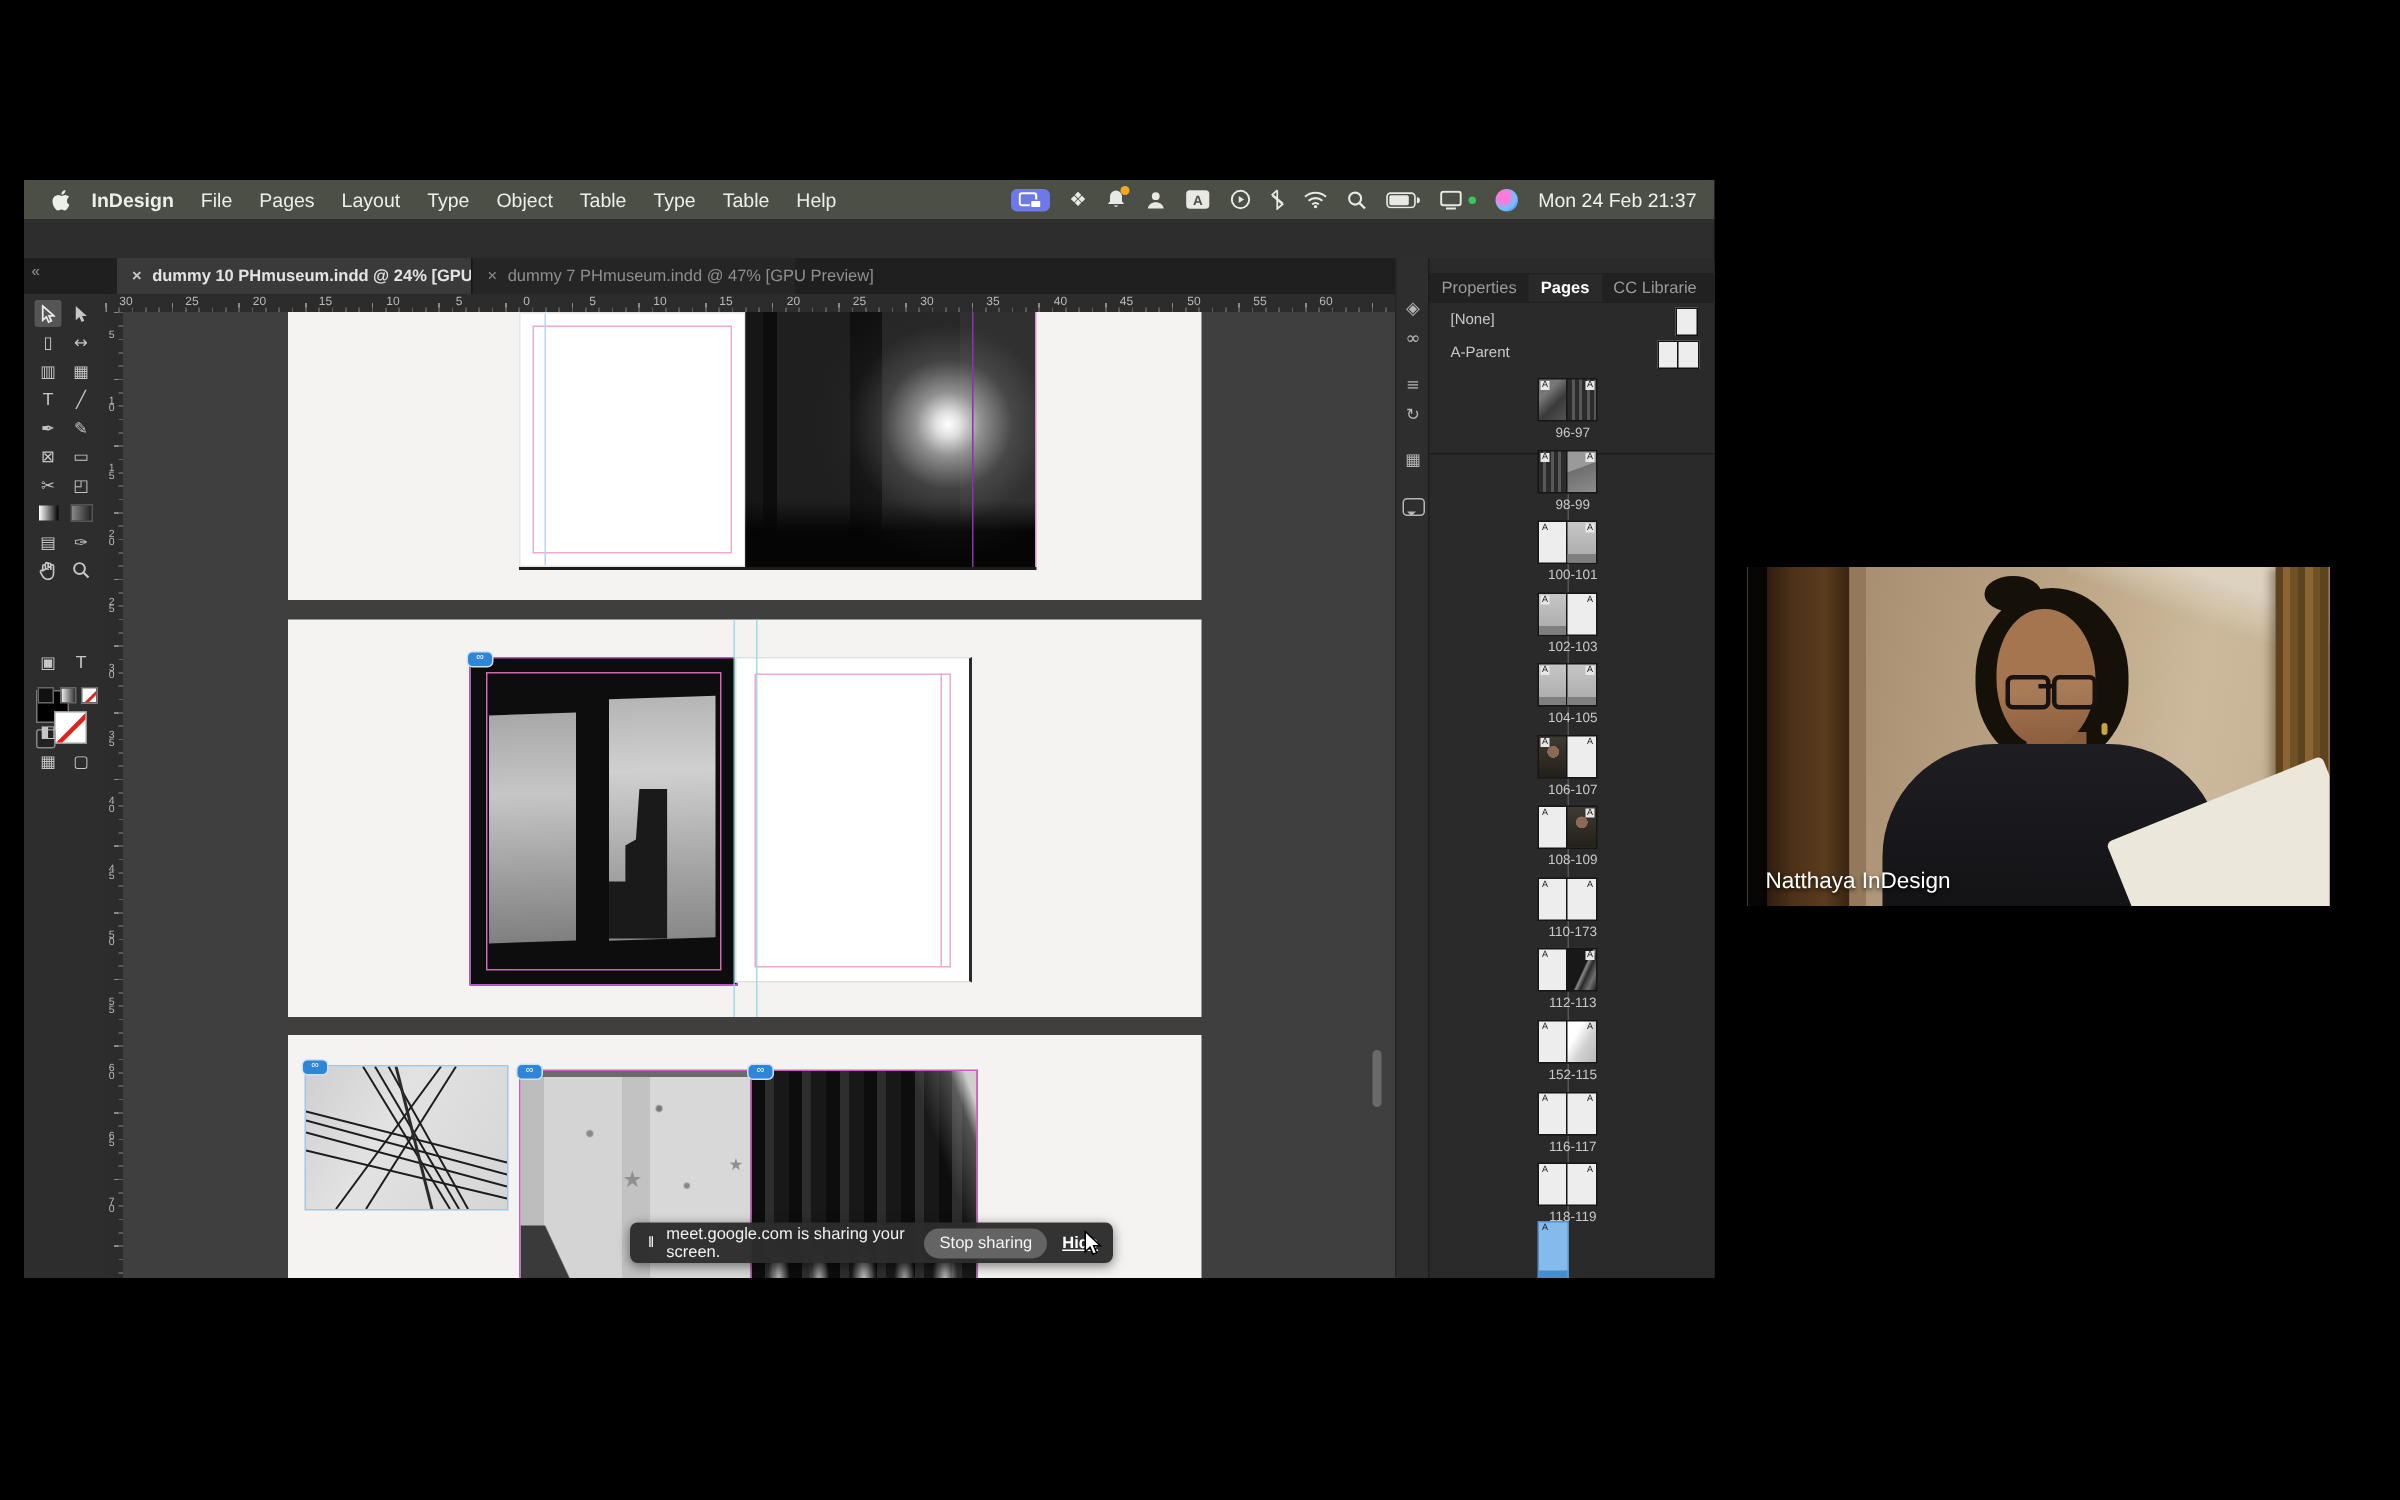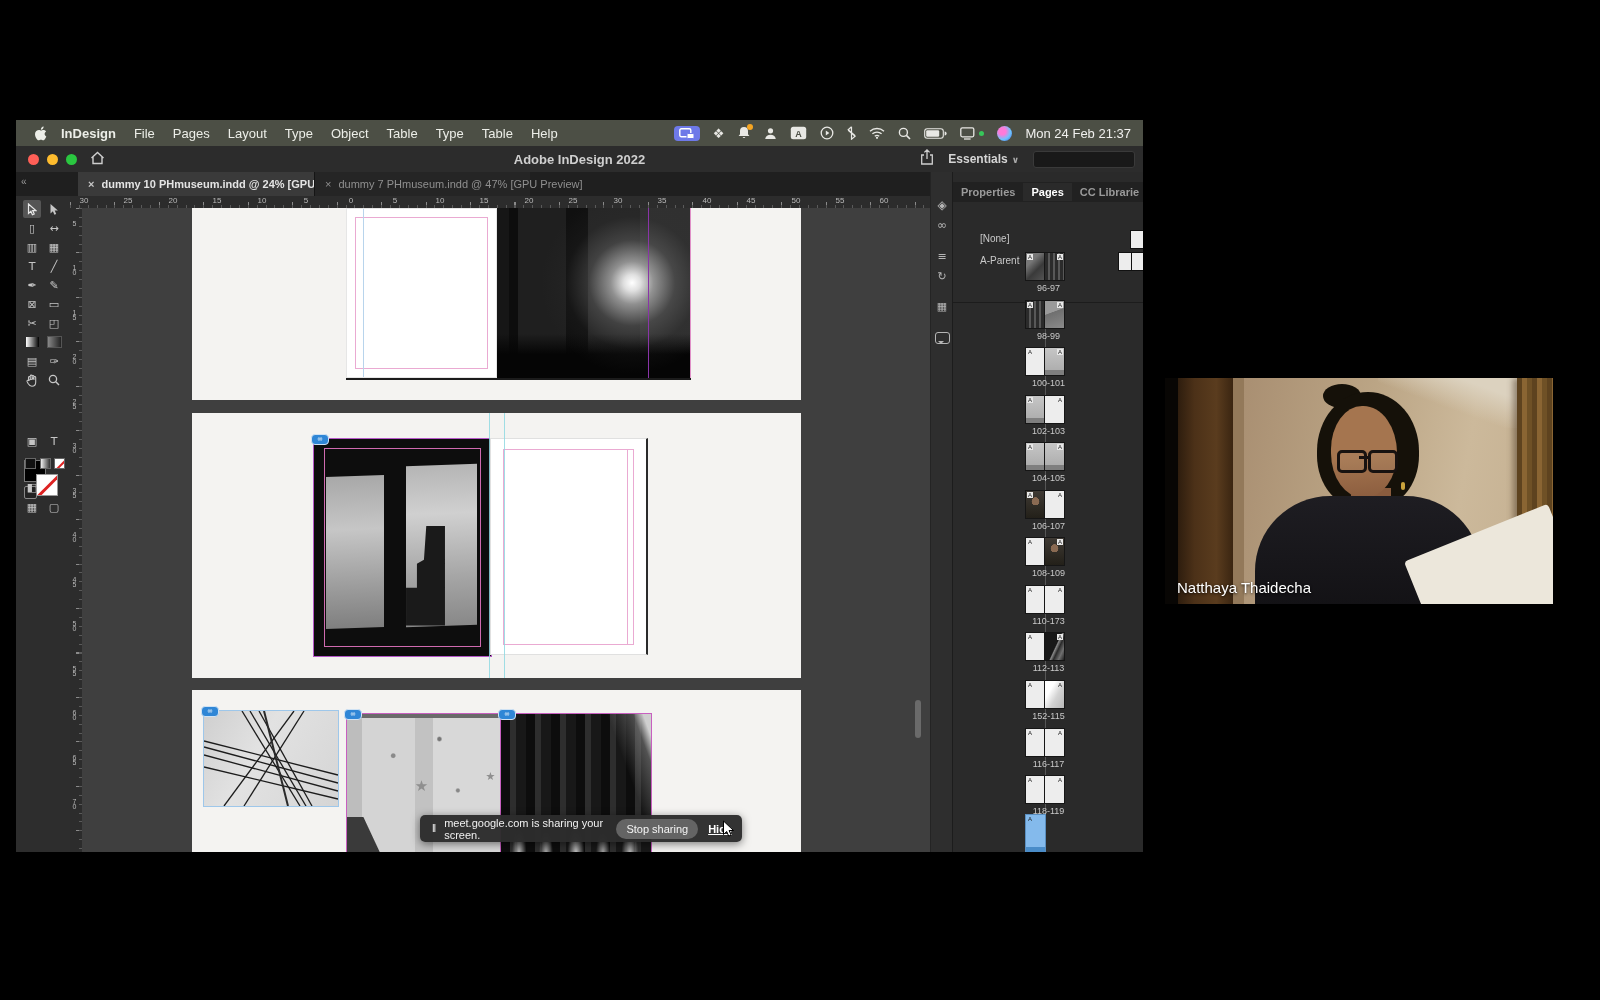--- a/index.html
+++ b/index.html
@@ -98,23 +98,23 @@
   #pg-shadow1{position:absolute;left:154px;top:170px;width:345px;height:2px;background:#1b1b1b;}
   .edge-dark{position:absolute;top:0;bottom:0;width:2px;background:#2a2a2a;}
   #scrollthumb{position:absolute;left:833px;top:492px;width:6px;height:38px;background:#6a6a6a;border-radius:3px;}
   
   #dockstrip{position:absolute;left:914px;top:52px;width:22px;height:680px;background:#2e2e2e;border-left:1px solid #242424;}
   .dicon{position:absolute;left:0;width:22px;text-align:center;color:#b5b5b5;font-size:11px;font-family:"DejaVu Sans",sans-serif;}
   .chatb{position:absolute;left:4px;width:13px;height:10px;border:1.5px solid #b5b5b5;border-radius:3px;}
   .chatb::after{content:"";position:absolute;left:2px;bottom:-4px;border:3px solid transparent;border-top-color:#b5b5b5;}
   #panel{position:absolute;left:936px;top:52px;width:191px;height:680px;background:#2a2a2a;border-left:1px solid #1c1c1c;}
   #ptabs{position:absolute;left:0;top:10px;width:191px;height:20px;background:#212121;display:flex;align-items:center;font-size:11px;color:#9a9a9a;}
-  .ptab{padding:3px 8px;white-space:nowrap;font-weight:bold;}
+  .ptab{padding:3px 8px;white-space:nowrap;}
   .ptab.on{background:#2a2a2a;color:#fff;font-weight:bold;}
-  .mrow{position:absolute;left:17px;width:191px;height:18px;color:#c9c9c9;font-size:10px;margin-top:25px;}
+  .mrow{position:absolute;left:4px;width:191px;height:18px;color:#c9c9c9;font-size:10px;}
   .mrow .mtxt{position:absolute;left:10px;top:3px;}
   .mrect{position:absolute;top:0;width:13px;height:17px;background:#ededed;border:1px solid #111;}
   #pdivider{position:absolute;left:0;top:130px;width:191px;height:1px;background:#1c1c1c;}
   #spine{position:absolute;left:92px;top:134px;width:1px;height:546px;background:#565656;}
   .pitem{position:absolute;left:0;width:191px;}
   .pthumb{position:absolute;left:54px;top:0;width:76px;height:27px;}
   .pg{position:absolute;top:0;width:19px;height:27px;box-shadow:0 0 0 1px #161616;}
   .pgL{left:19px;} .pgR{left:38px;}
   .pA{position:absolute;font-size:6px;line-height:6px;color:#1a1a1a;padding:0 1px;}
   .pA-l{left:1px;top:1px;} .pA-r{right:1px;top:1px;}
@@ -239,40 +239,20 @@
             <rect x="0.8" y="0.8" width="13" height="9" rx="1.5" fill="none" stroke="#e8e8e4" stroke-width="1.3"></rect>
             <line x1="4" y1="12" x2="10.6" y2="12" stroke="#e8e8e4" stroke-width="1.3"></line>
           </svg>
         <span class="grn-dot"></span>
       </span>
       <span class="mb-ic siri"></span>
       <span id="clock">Mon 24 Feb 21:37</span>
     </span>
   </div>
 
-  <div id="titlebar">
-    <span class="tl" style="left:12px;background:#ff5f57;"></span>
-    <span class="tl" style="left:31px;background:#febc2e;"></span>
-    <span class="tl" style="left:50px;background:#2ac740;"></span>
-    <span class="abs" style="left:74px;top:5px;">
-      <svg width="15" height="14" viewBox="0 0 15 14">
-          <path fill="none" stroke="#cfcfcf" stroke-width="1.4" d="M1.5 7L7.5 1.5 13.5 7M3 6v6.5h9V6"></path>
-        </svg>
-    </span>
-    <div id="wintitle">Adobe InDesign 2022</div>
-    <div id="tb-right">
-      <span>
-        <svg width="14" height="16" viewBox="0 0 14 16">
-            <path fill="none" stroke="#cfcfcf" stroke-width="1.3" d="M4 6H1.7v9h10.6V6H10M7 1v9M4.4 3.4L7 .9l2.6 2.5"></path>
-          </svg>
-      </span>
-      <span id="workspace"><span>Essentials</span><span class="ch">∨</span></span>
-      <span id="searchbox"></span>
-    </div>
-  </div>
 
   <div id="tabbar">
     <div class="doctab tab-act">
       <span class="x">×</span>
       <span>dummy 10 PHmuseum.indd @ 24% [GPU Preview]</span>
     </div>
     <div class="doctab tab-in">
       <span class="x">×</span>
       <span>dummy 7 PHmuseum.indd @ 47% [GPU Preview]</span>
     </div>
@@ -661,14 +641,14 @@
     <div id="neck"></div>
     <div id="face">
       <span class="lens" id="lens-l"></span>
       <span class="lens" id="lens-r"></span>
       <span id="bridge"></span>
       <span id="earring"></span>
     </div>
     <div id="shoulders"></div>
   </div>
   <div id="cam-paper"></div>
-  <div id="cam-name">Natthaya Thaidecha</div>
+  <div id="cam-name">Natthaya InDesign</div>
 </div>
 
 </body></html>

